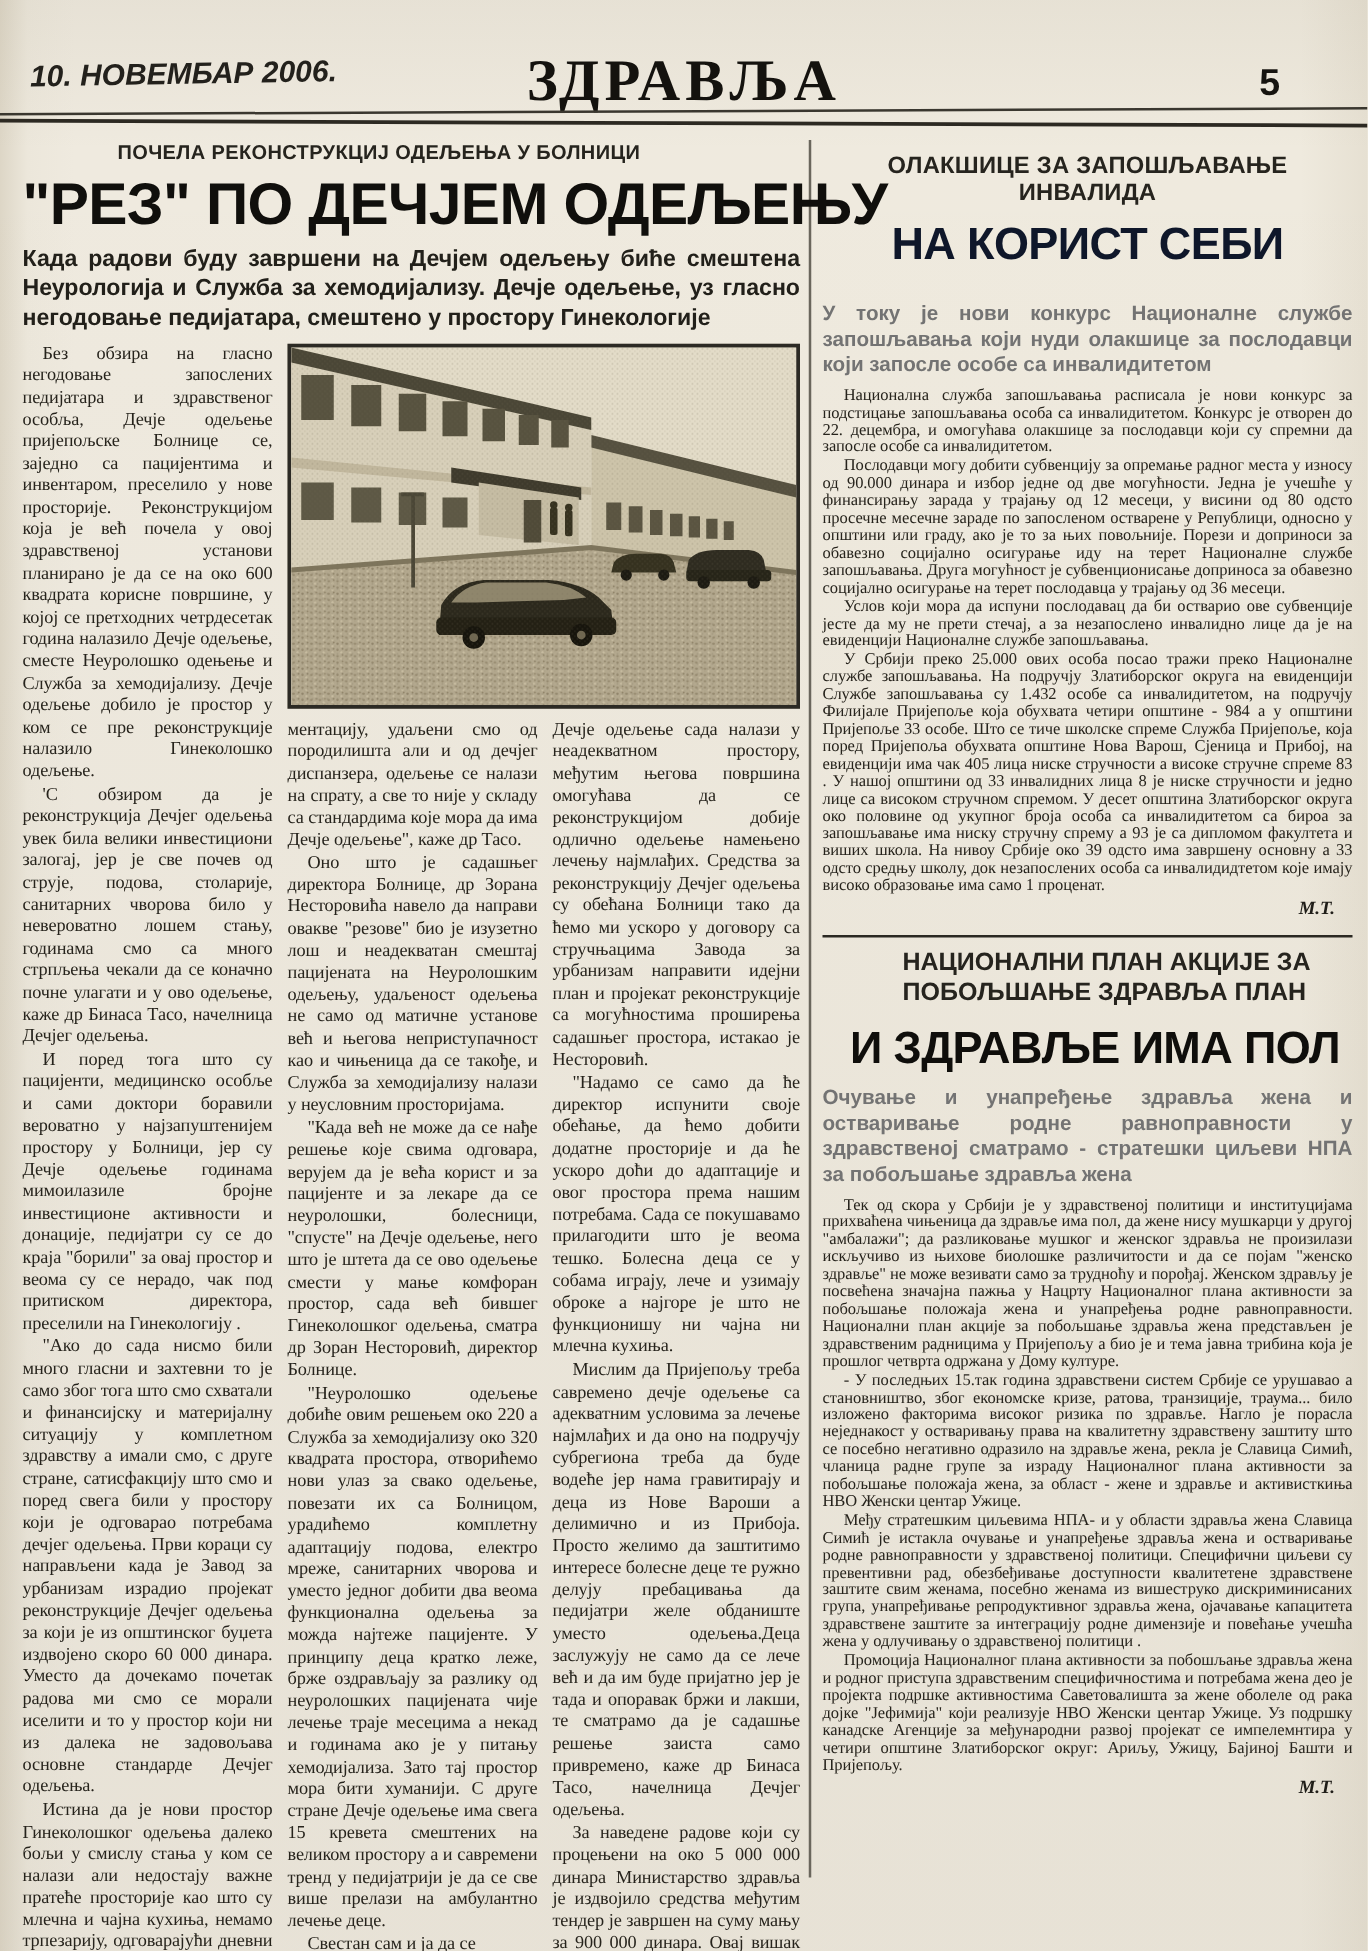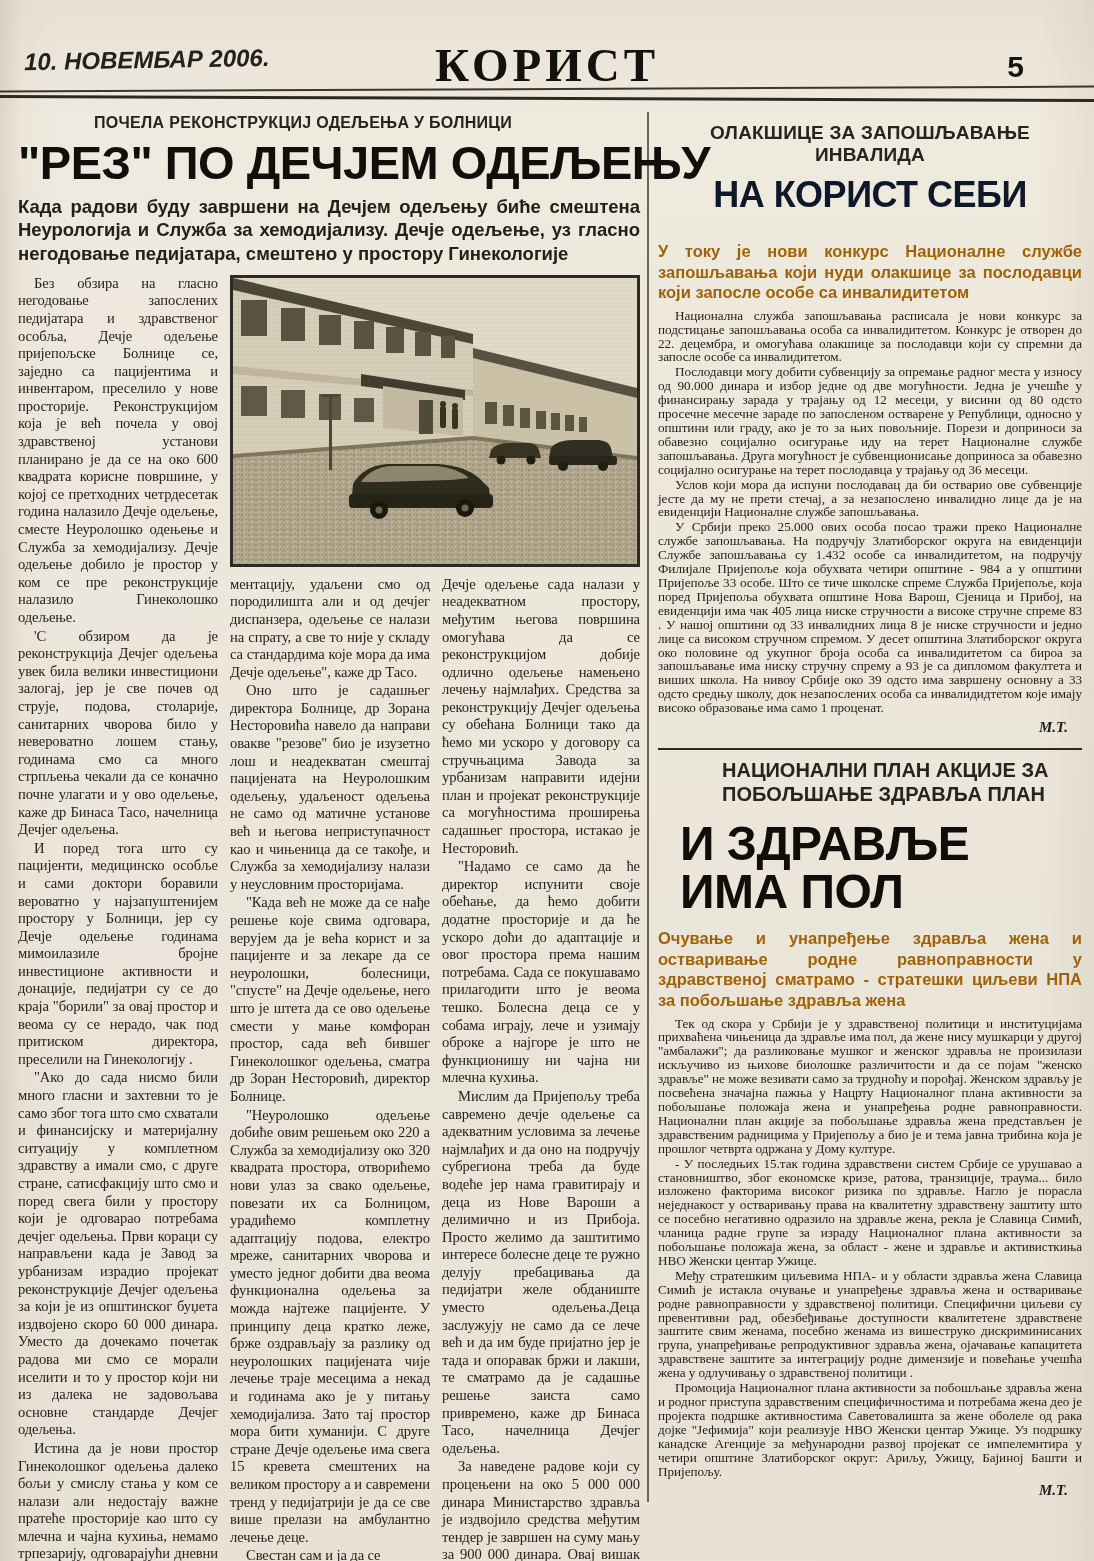--- a/index.html
+++ b/index.html
@@ -41,36 +41,36 @@
   .col p, .rbody p{font-size:14.6px;line-height:17.6px;text-align:justify;margin:0 0 1px 0;
     color:#26231c;letter-spacing:-.1px;}
   .col p.ind{text-indent:16px;}
   
   .photo{width:410px;height:292px;border:3px solid #2c2a24;box-sizing:border-box;background:#cfc7b2;}
   
   .k2{font-size:19px;text-align:center;margin:16px 0 4px 0;letter-spacing:.2px;}
   .hl2{font-family:"Liberation Sans",sans-serif;font-weight:700;font-size:36px;line-height:1.08;
     text-align:center;color:#0f172a;margin:10px 0 26px 0;letter-spacing:-.5px;}
   .rlede{font-family:"Liberation Sans",sans-serif;font-weight:700;font-size:16.5px;line-height:1.25;
-    text-align:justify;color:#a16207;margin:4px 0 6px 0;}
+    text-align:justify;color:#737373;margin:4px 0 6px 0;}
   .rbody p{font-size:13.2px;line-height:13.9px;text-indent:17px;letter-spacing:-.05px;}
   .rbyline{font-family:"Liberation Serif",serif;font-style:italic;font-weight:700;font-size:15px;
     text-align:right;margin:4px 14px 0 0;color:#1f1d18;}
   .hdivider{height:2px;background:#2b2922;margin:12px 0 4px 0;}
   .k3{font-size:20px;line-height:1.2;margin:8px 0 2px 64px;}
-  .hl3{font-family:"Liberation Sans",sans-serif;font-weight:700;font-size:48px;line-height:1;
+  .hl3{font-family:"Liberation Sans",sans-serif;font-weight:700;font-size:36px;line-height:1;
     color:#0f0e0b;margin:14px 0 12px 22px;letter-spacing:-.5px;}
 </style>
 </head>
 <body>
 
 <div class="paper-tint"></div>
 
 <div class="hdr-date">10. НОВЕМБАР 2006.</div>
-<div class="hdr-mast">КОРИСТ</div>
+<div class="hdr-mast">ЗДРАВЉА</div>
 <div class="hdr-page">5</div>
 <div class="rule-a"></div>
 <div class="rule-b"></div>
 <div class="vdivider"></div>
 
 <div class="left-sec">
   <div class="kicker k1">ПОЧЕЛА РЕКОНСТРУКЦИЈ ОДЕЉЕЊА У БОЛНИЦИ</div>
   <div class="hl1">"РЕЗ" ПО ДЕЧЈЕМ ОДЕЉЕЊУ</div>
   <div class="lede1">Када радови буду завршени на Дечјем одељењу биће смештена Неурологија и Служба за хемодијализу. Дечје одељење, уз гласно негодовање педијатара, смештено  у простору Гинекологије</div>
 

